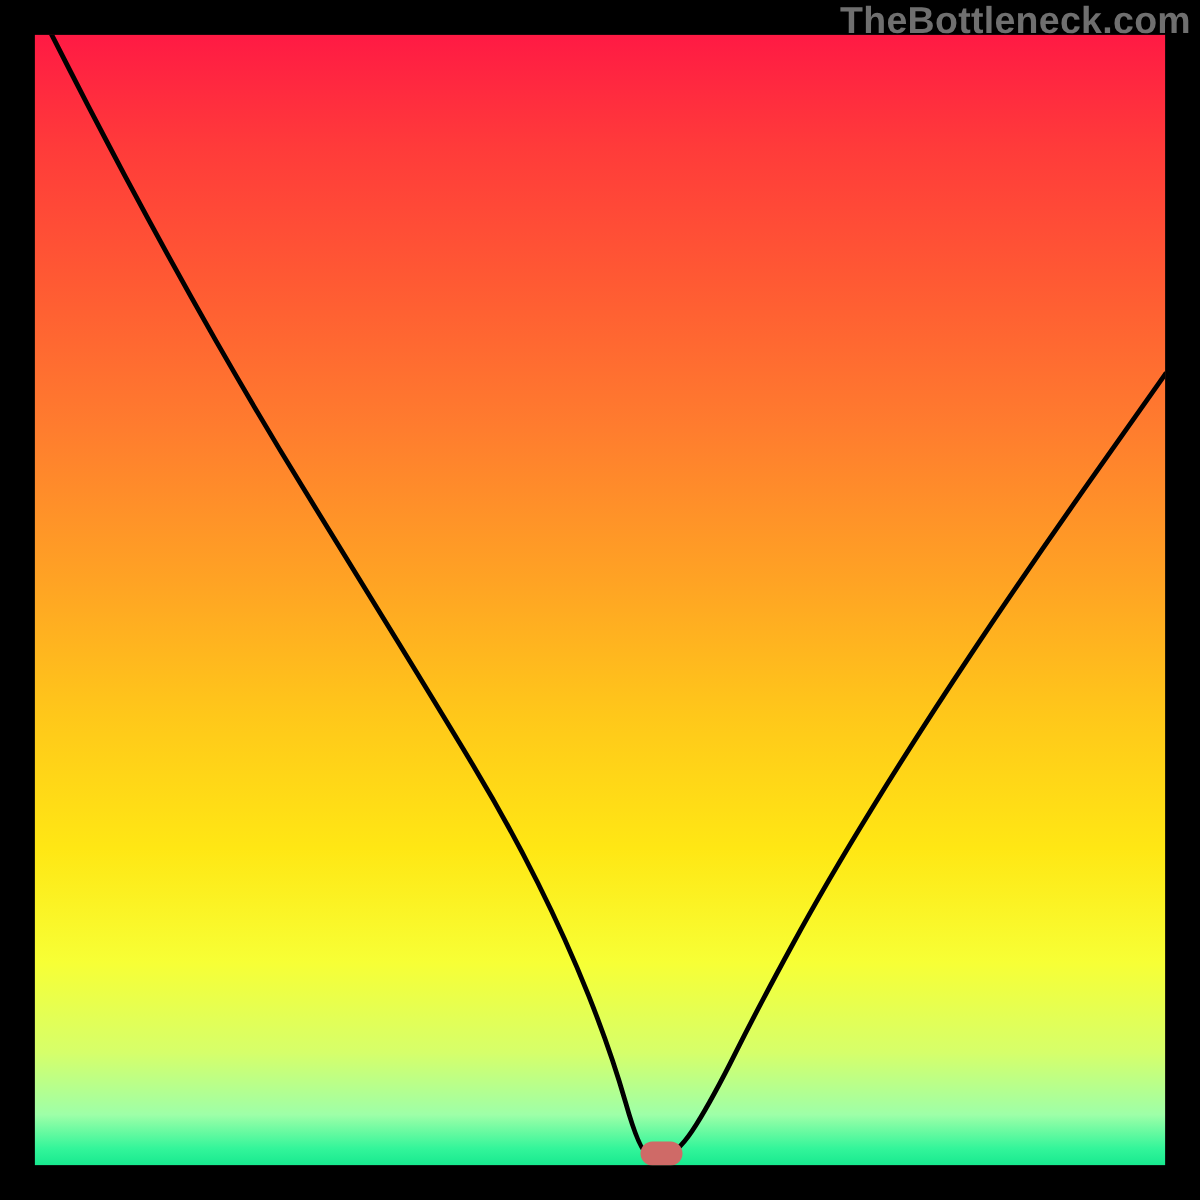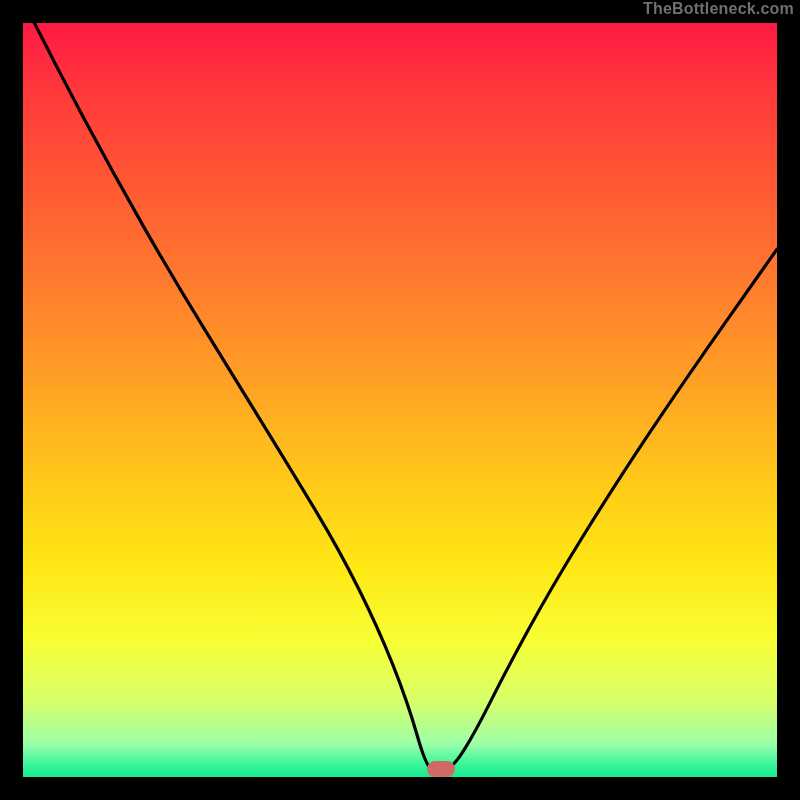--- a/index.html
+++ b/index.html
@@ -23,21 +23,21 @@
     top: 23px;
     width: 754px;
     height: 754px;
     overflow: hidden;
   }
   .watermark {
     position: absolute;
     top: 0px;
     right: 6px;
     color: #6f6f6f;
-    font-size: 16px;
+    font-size: 25px;
     font-weight: 600;
     letter-spacing: 0.2px;
     z-index: 5;
   }
   svg.curve {
     position: absolute;
     left: 0; top: 0;
     width: 754px;
     height: 754px;
     z-index: 3;

